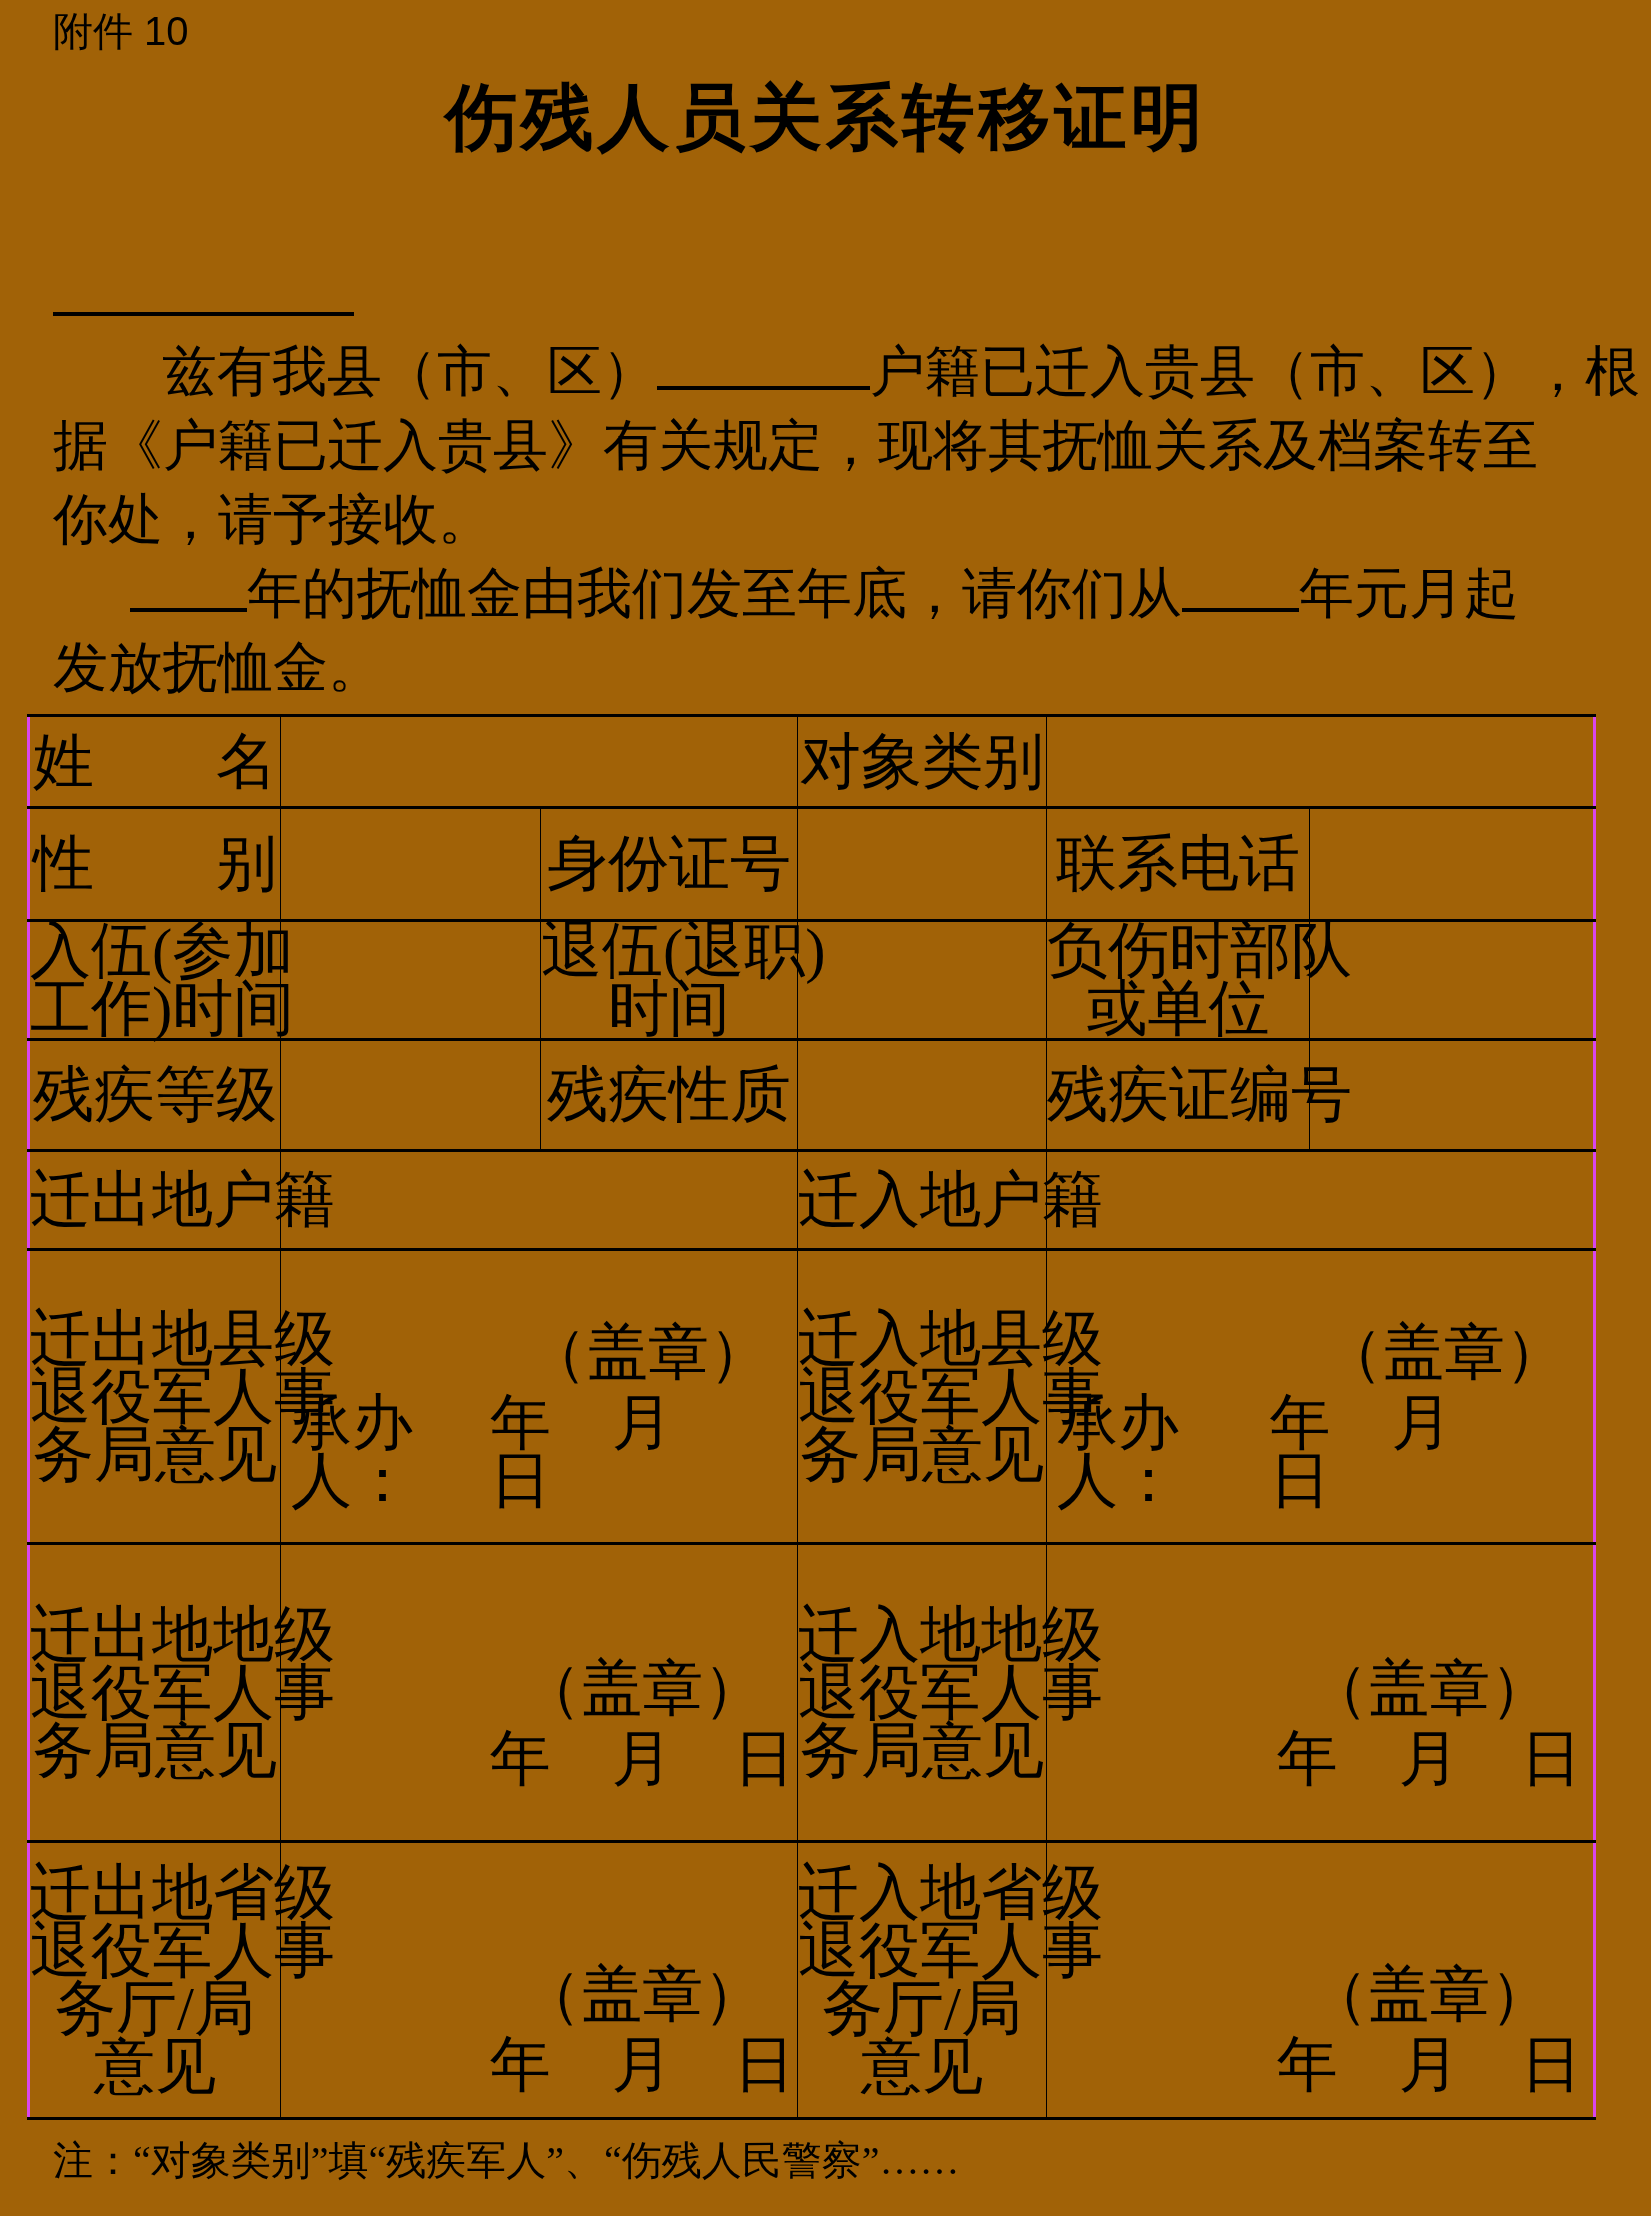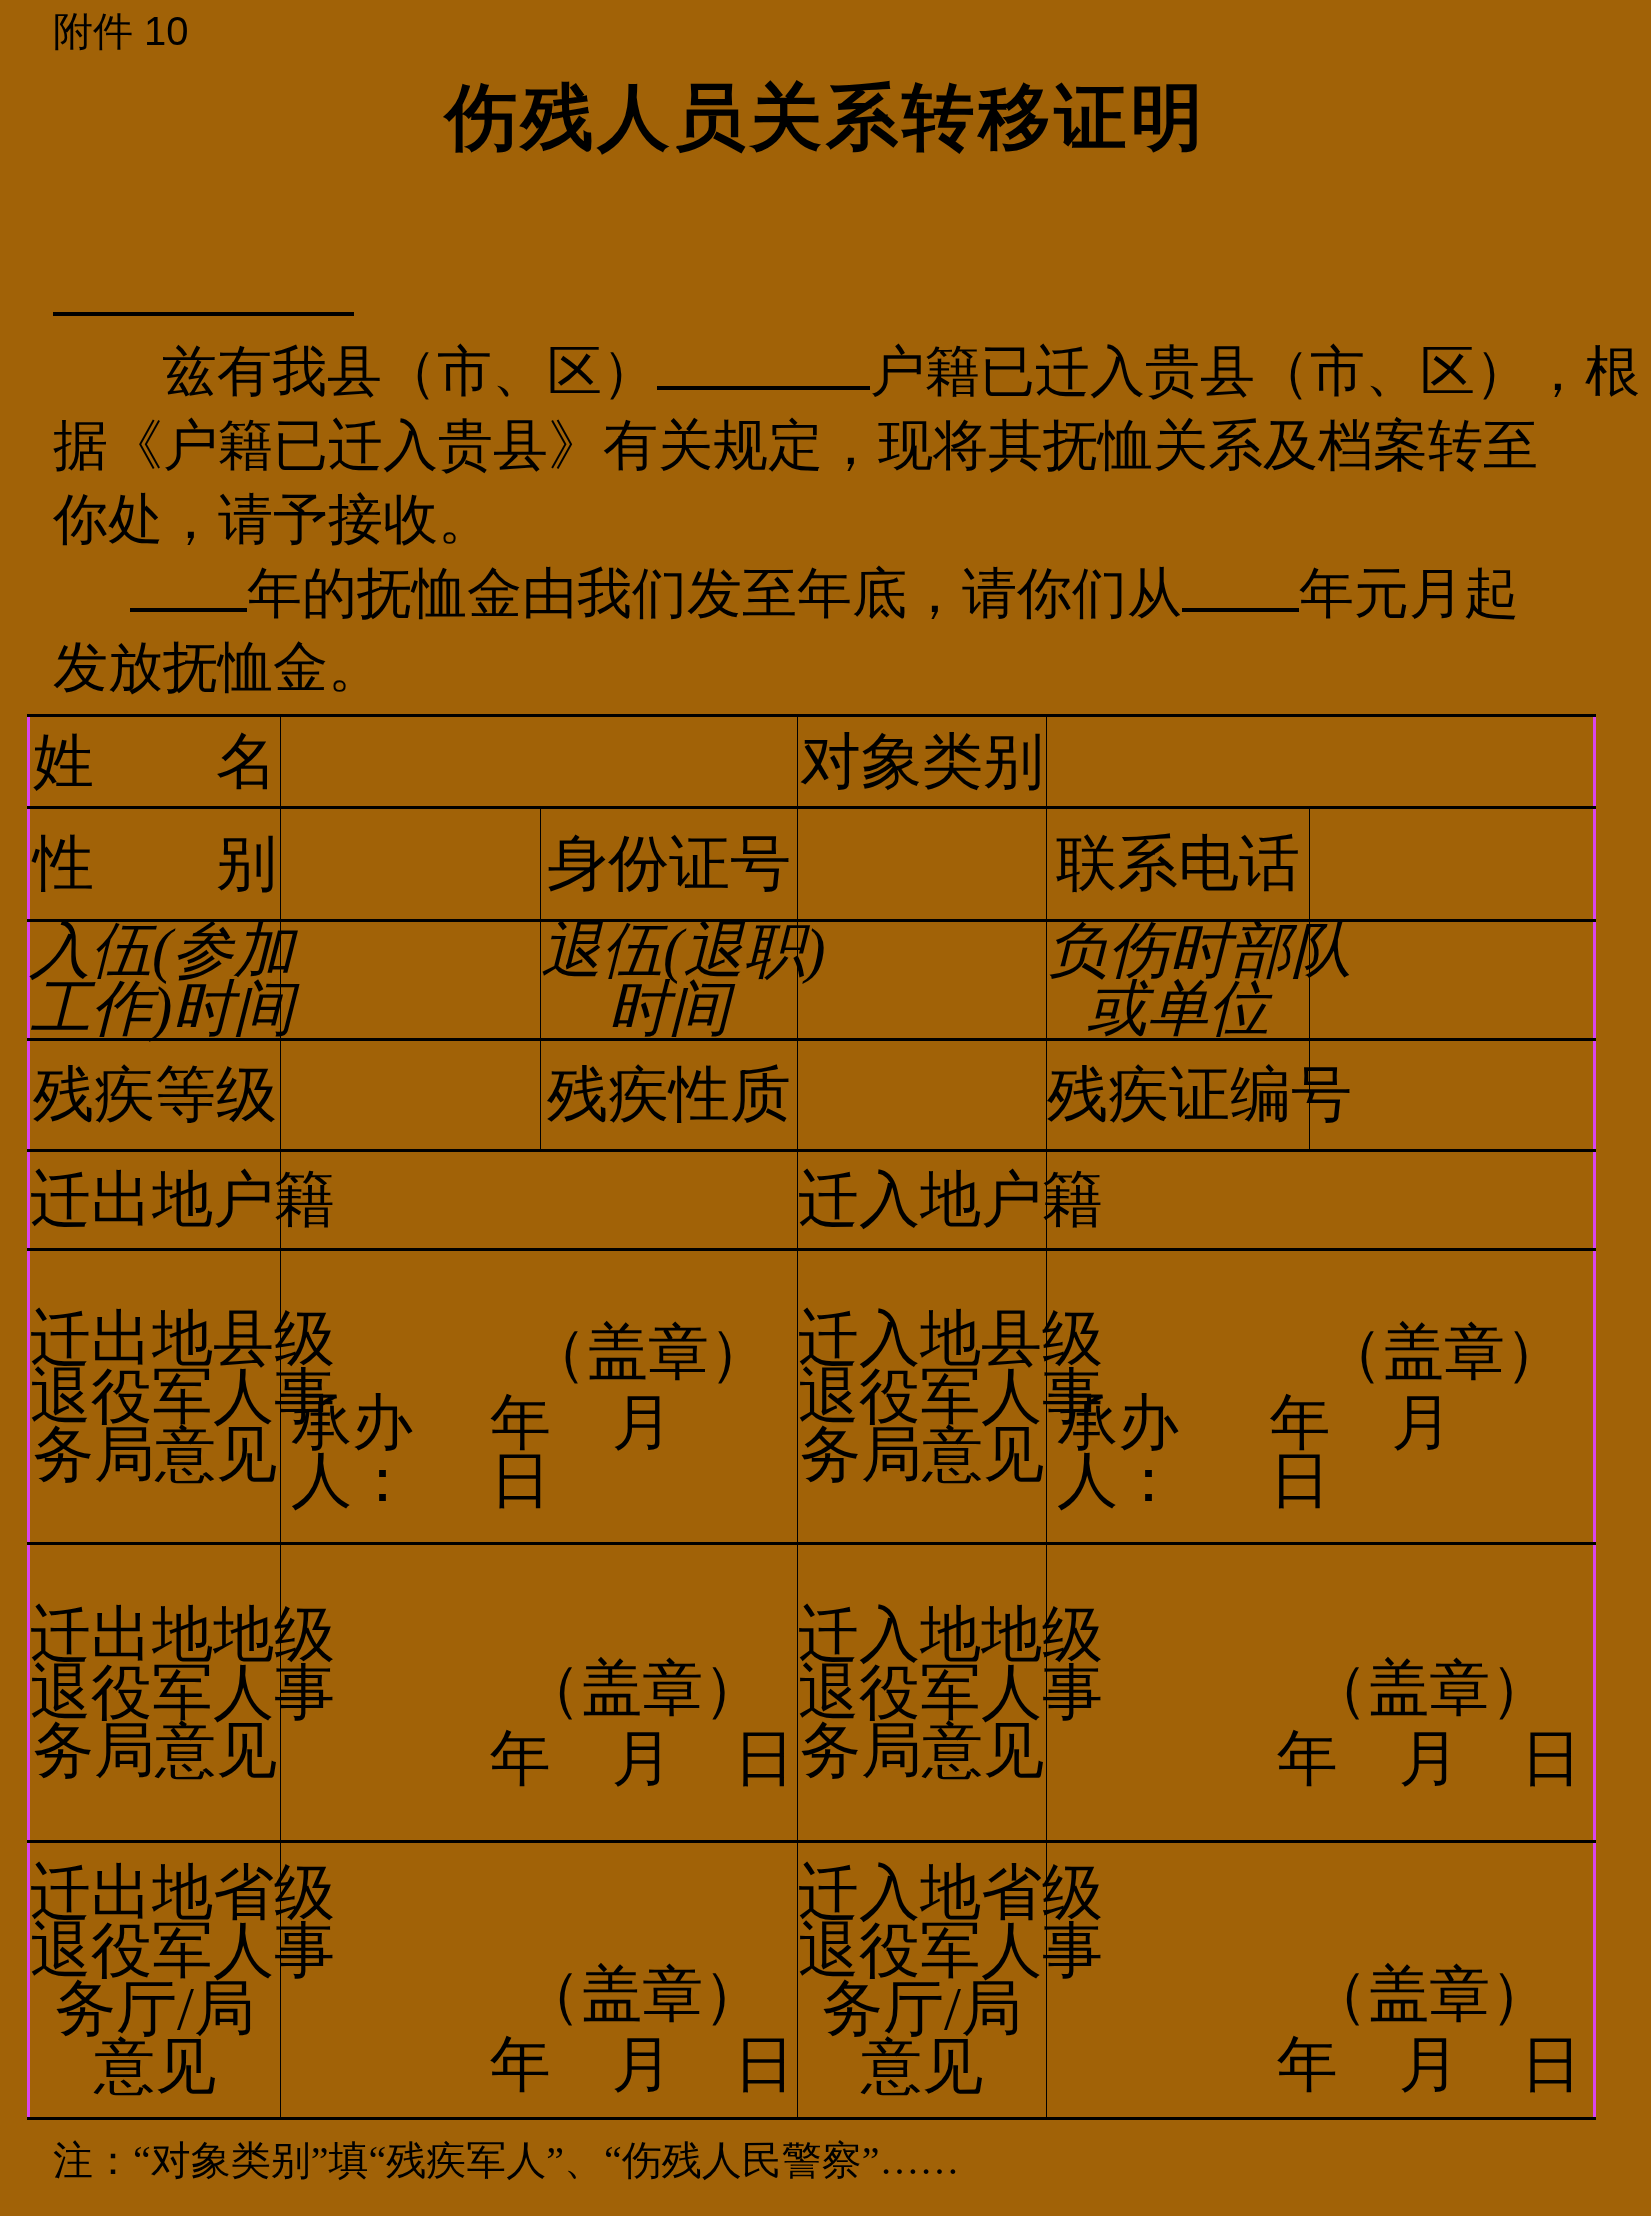--- a/index.html
+++ b/index.html
@@ -13,21 +13,21 @@
   .letter{position:absolute;top:261px;left:53px;width:1576px;
     font-family:"Liberation Serif",serif;font-size:55px;}
   .tline{height:74px;line-height:74px;white-space:nowrap;}
   .blank{display:inline-block;height:47px;border-bottom:4.2px solid #000;}
   .gap{display:inline-block;height:0.8px;}
 
   table.form{position:absolute;top:714px;left:27px;width:1566px;table-layout:fixed;
     border-collapse:collapse;border:3px solid #d946ef;
     font-family:"Liberation Serif",serif;font-size:61px;}
   table.form td{border:1.7px solid #000;border-top-width:3.3px;border-bottom-width:3.3px;padding:0;}
-  tr.r1{height:92px;} tr.r2{height:113px;} tr.r3{height:109px;font-style:italic;} tr.r4{height:111px;}
+  tr.r1{height:92px;} tr.r2{height:113px;} tr.r3{height:109px;} tr.r4{height:111px;}
   tr.r5{height:99px;} tr.r6{height:294px;} tr.r7{height:298px;margin-top:21px;} tr.r8{height:277px;}
   td.lbl{text-align:center;vertical-align:middle;white-space:pre;line-height:58px;}
   td.val{vertical-align:middle;}
   td.op{vertical-align:bottom;line-height:58px;}
   tr.r6 td.op{padding-bottom:32px;}
   tr.r7 td.op{padding-bottom:52px;}
   tr.r8 td.op{padding-bottom:23.4px;}
   .seal-right{text-align:right;padding-right:27px;}
   .sign-line{display:flex;justify-content:space-between;padding:0 58px 0 10px;margin-top:11.7px;}
   .seal-c{text-align:center;padding-left:40%;}

